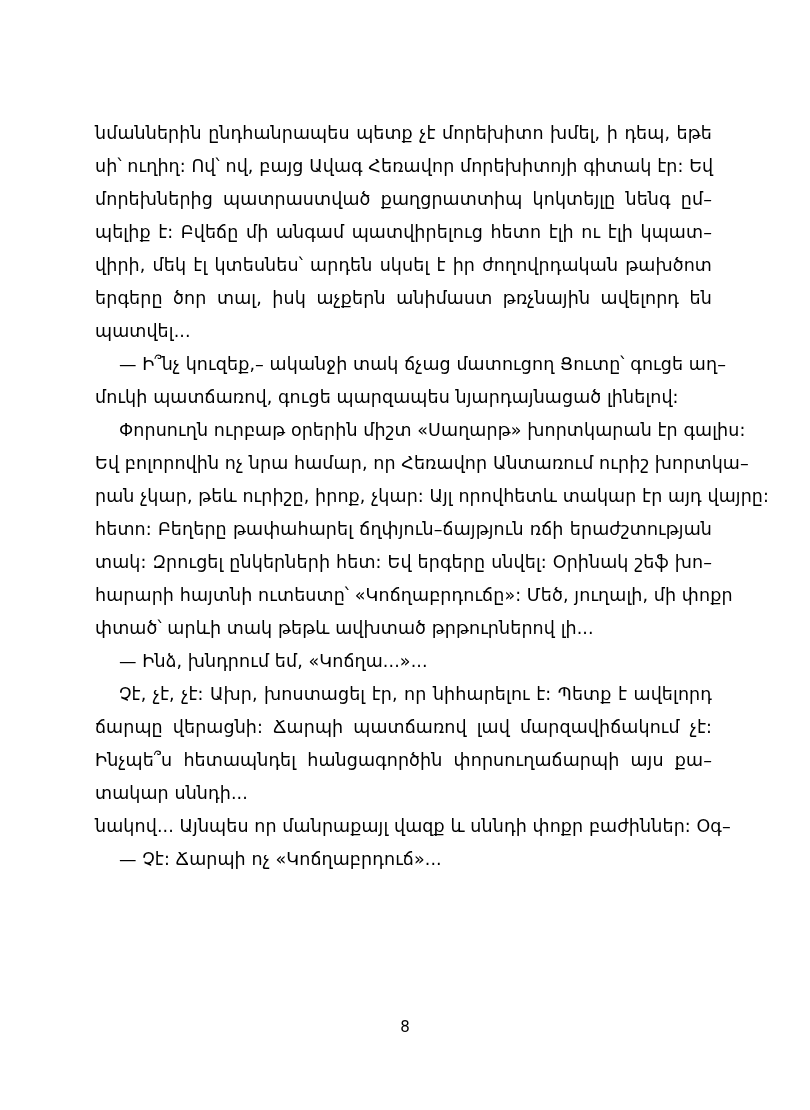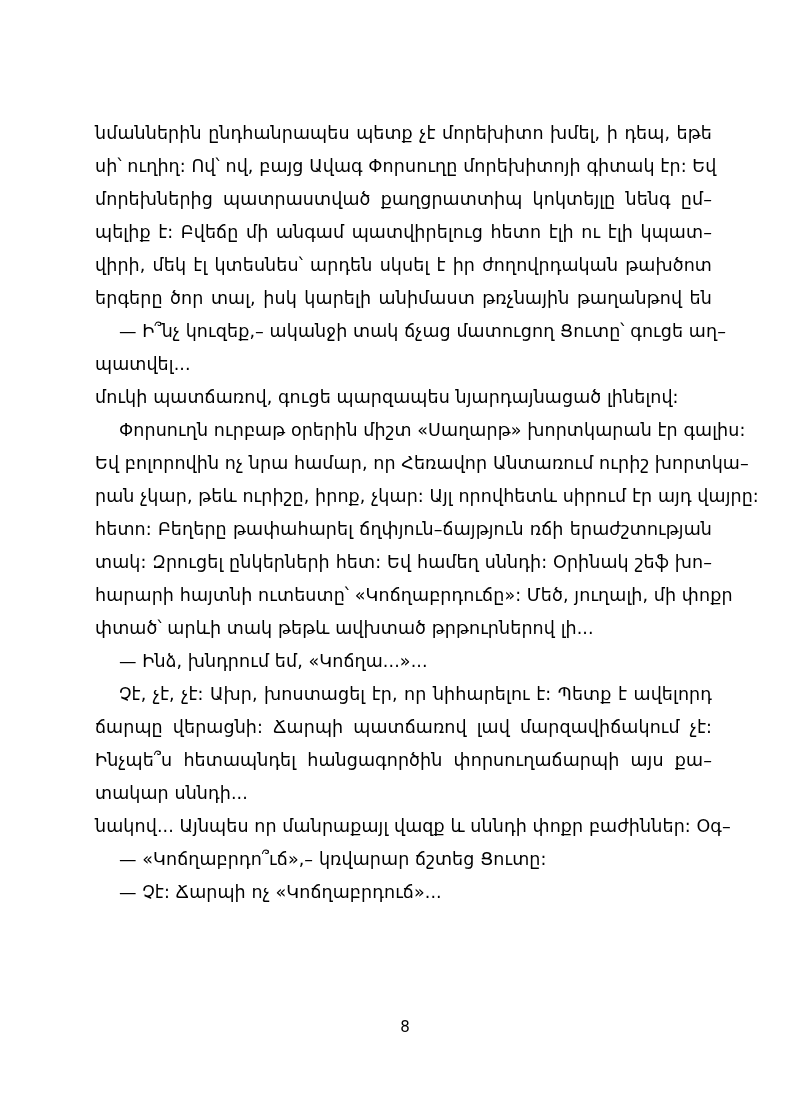--- a/index.html
+++ b/index.html
@@ -53,38 +53,37 @@
       font-size: 15px;
       font-family: "DejaVu Sans", sans-serif;
     }
   </style>
 </head>
 <body>
 
 <div class="page">
   <div class="text-block">
     <div class="line">նմաններին ընդհանրապես պետք չէ մորեխիտո խմել, ի դեպ, եթե</div>
-    <div class="line">սի՝ ուղիղ: Ով՝ ով, բայց Ավագ Փորսուղը մորեխիտոյի գիտակ էր: Եվ</div>
+    <div class="line">սի՝ ուղիղ: Ով՝ ով, բայց Ավագ Հեռավոր մորեխիտոյի գիտակ էր: Եվ</div>
     <div class="line">մորեխներից պատրաստված քաղցրատտիպ կոկտեյլը նենգ ըմ–</div>
     <div class="line">պելիք է: Բվեճը մի անգամ պատվիրելուց հետո էլի ու էլի կպատ–</div>
     <div class="line">վիրի, մեկ էլ կտեսնես՝ արդեն սկսել է իր ժողովրդական թախծոտ</div>
-    <div class="line">երգերը ծոր տալ, իսկ կարելի անիմաստ թռչնային թաղանթով են</div>
+    <div class="line">երգերը ծոր տալ, իսկ աչքերն անիմաստ թռչնային ավելորդ են</div>
+    <div class="line last">պատվել...</div>
     <div class="line indent">— Ի՞նչ կուզեք,– ականջի տակ ճչաց մատուցող Ցուտը՝ գուցե աղ–</div>
-    <div class="line last">պատվել...</div>
     <div class="line last">մուկի պատճառով, գուցե պարզապես նյարդայնացած լինելով:</div>
     <div class="line indent">Փորսուղն ուրբաթ օրերին միշտ «Սաղարթ» խորտկարան էր գալիս:</div>
     <div class="line">Եվ բոլորովին ոչ նրա համար, որ Հեռավոր Անտառում ուրիշ խորտկա–</div>
-    <div class="line">րան չկար, թեև ուրիշը, իրոք, չկար: Այլ որովհետև սիրում էր այդ վայրը:</div>
+    <div class="line">րան չկար, թեև ուրիշը, իրոք, չկար: Այլ որովհետև տակար էր այդ վայրը:</div>
     <div class="line">հետո: Բեղերը թափահարել ճղփյուն–ճայթյուն ռճի երաժշտության</div>
-    <div class="line">տակ: Զրուցել ընկերների հետ: Եվ համեղ սննդի: Օրինակ շեֆ խո–</div>
+    <div class="line">տակ: Զրուցել ընկերների հետ: Եվ երգերը սնվել: Օրինակ շեֆ խո–</div>
     <div class="line">հարարի հայտնի ուտեստը՝ «Կոճղաբրդուճը»: Մեծ, յուղալի, մի փոքր</div>
     <div class="line last">փտած՝ արևի տակ թեթև ավխտած թրթուրներով լի...</div>
     <div class="line indent last">— Ինձ, խնդրում եմ, «Կոճղա...»...</div>
     <div class="line indent">Չէ, չէ, չէ: Ախր, խոստացել էր, որ նիհարելու է: Պետք է ավելորդ</div>
     <div class="line">ճարպը վերացնի: Ճարպի պատճառով լավ մարզավիճակում չէ:</div>
     <div class="line">Ինչպե՞ս հետապնդել հանցագործին փորսուղաճարպի այս քա–</div>
     <div class="line last">տակար սննդի...</div>
     <div class="line">նակով... Այնպես որ մանրաքայլ վազք և սննդի փոքր բաժիններ: Օգ–</div>
-    <div class="line indent last">— «Կոճղաբրդո՞ւճ»,– կռվարար ճշտեց Ցուտը:</div>
     <div class="line indent last">— Չէ: Ճարպի ոչ «Կոճղաբրդուճ»...</div>
   </div>
   <div class="page-number">8</div>
 </div>
 
 </body></html>

